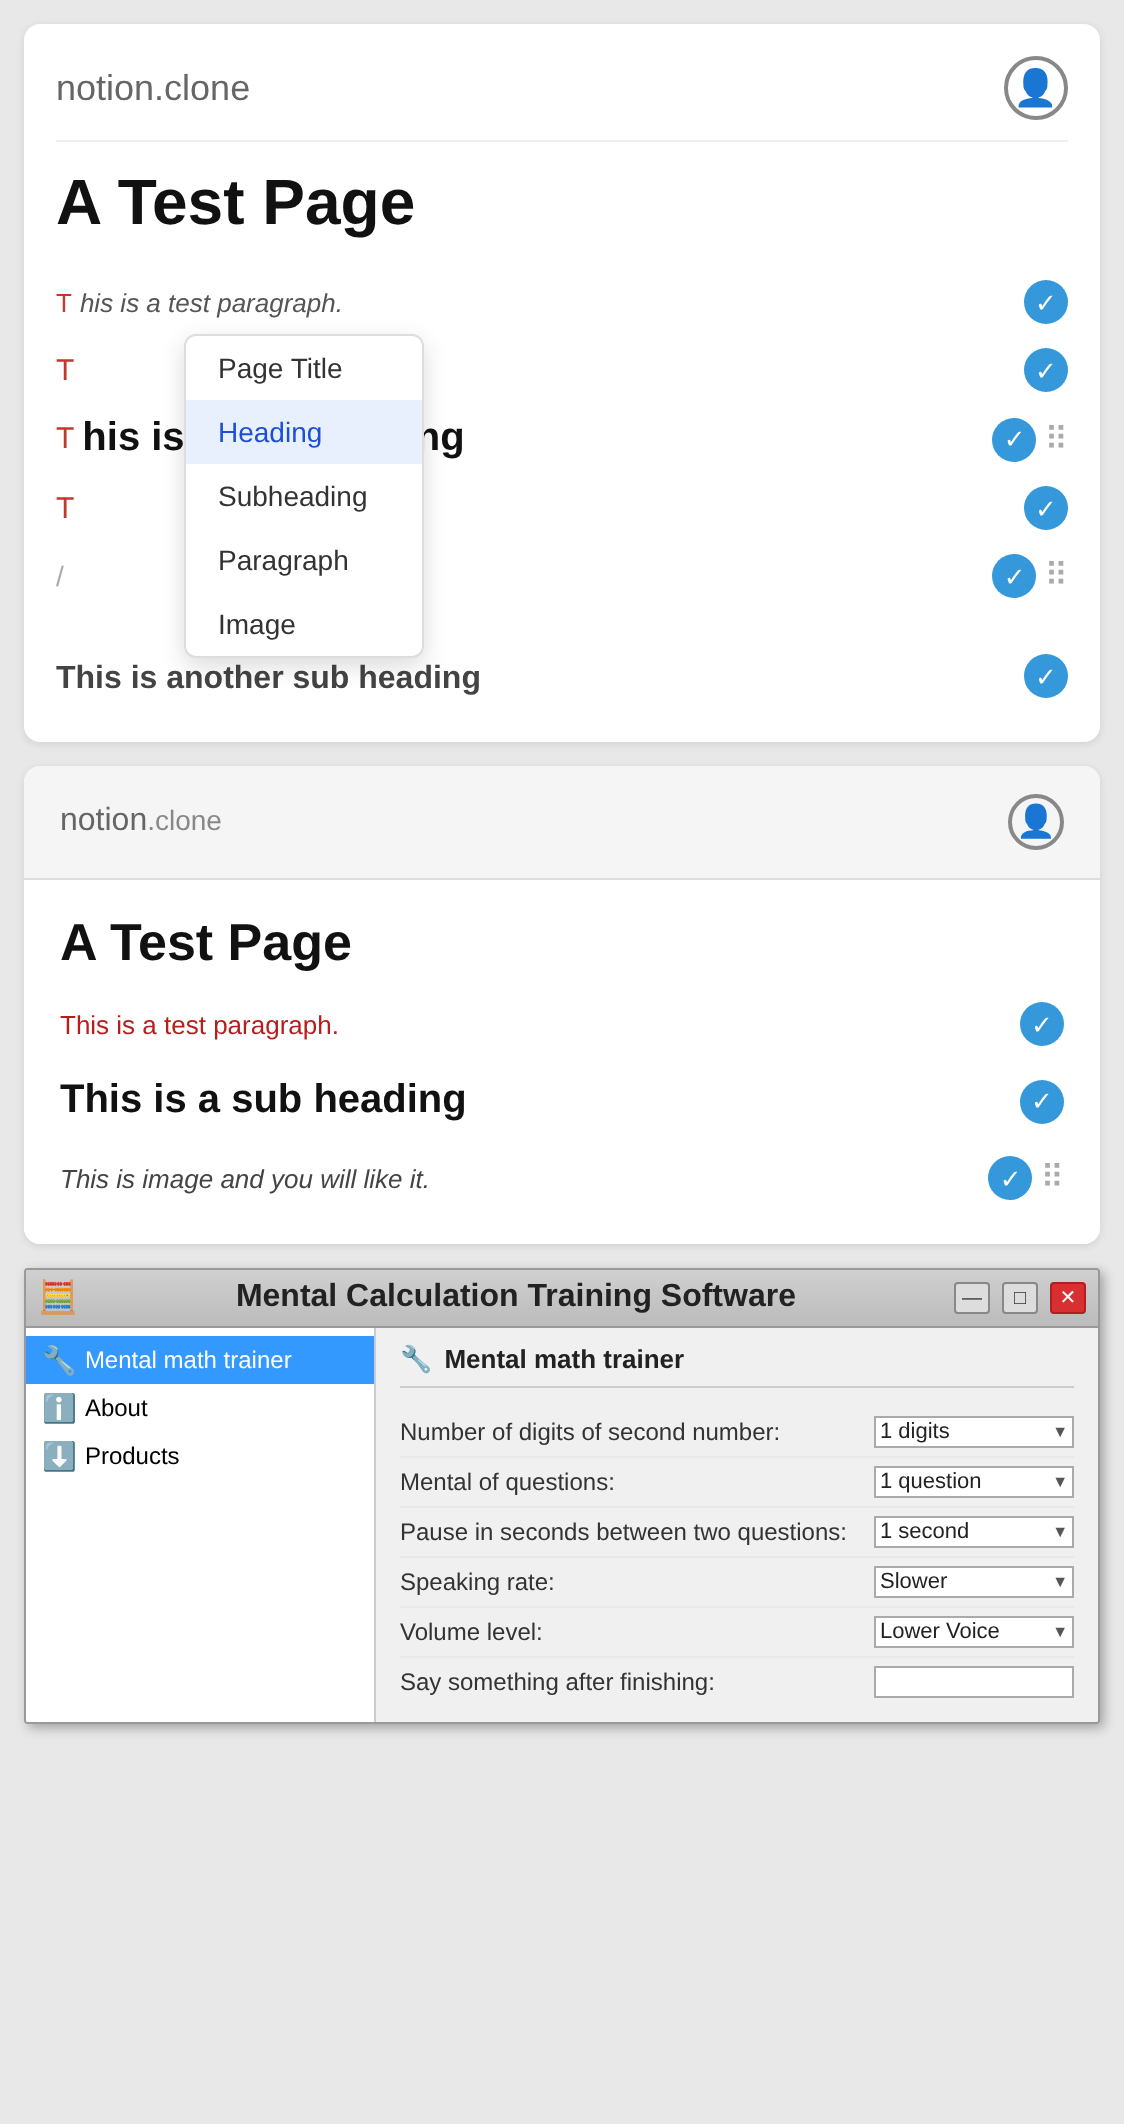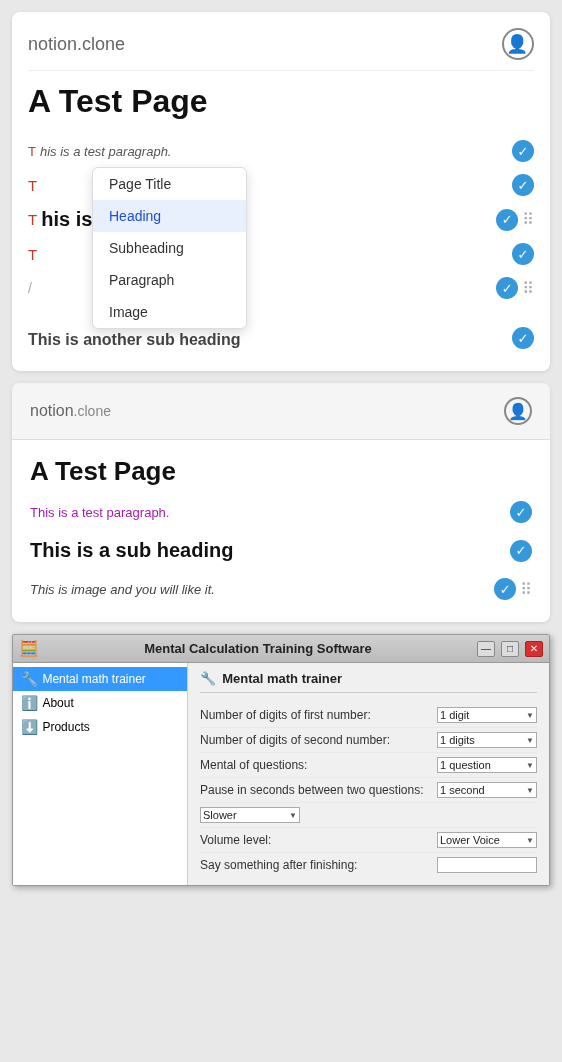--- a/index.html
+++ b/index.html
@@ -110,21 +110,21 @@
     
     .dropdown-menu {
       position: absolute;
       left: 80px;
       top: 155px;
       background: white;
       border: 1px solid #ddd;
       border-radius: 6px;
       box-shadow: 0 4px 12px rgba(0,0,0,0.15);
       z-index: 100;
-      width: 155px;
+      width: 120px;
     }
 
     .dropdown-item {
       padding: 8px 16px;
       font-size: 14px;
       color: #333;
       cursor: pointer;
     }
 
     .dropdown-item.active {
@@ -192,21 +192,21 @@
       border-bottom: 1px solid #999;
       gap: 6px;
     }
 
     .win-titlebar-icon {
       font-size: 16px;
     }
 
     .win-titlebar-title {
       flex: 1;
-      font-size: 13px;
+      font-size: 16px;
       font-weight: bold;
       color: #222;
       text-align: center;
     }
 
     .win-btn {
       width: 18px;
       height: 16px;
       border: 1px solid #888;
       border-radius: 2px;
@@ -401,21 +401,21 @@
     <div class="brand" style="font-size:16px;">
       <span>notion</span><span style="color:#888;font-weight:normal;font-size:14px;">.clone</span>
     </div>
     <div class="avatar-icon" style="width:28px;height:28px;font-size:16px;">👤</div>
   </div>
 
   <div class="card2-body">
     <div class="page-title-large-sm">A Test Page</div>
 
     <div class="content-row">
-      <span class="content-row-text" style="font-size:13px; color:#a21caf;">This is a test paragraph.</span>
+      <span class="content-row-text" style="font-size:13px; color:#b91c1c;">This is a test paragraph.</span>
       <div class="check-icon">✓</div>
     </div>
 
     <div class="content-row" style="padding: 10px 0; text-align: center;">
       <span class="sub-heading">This is a sub heading</span>
       <div class="check-icon">✓</div>
     </div>
 
     <div class="content-row">
       <span class="content-row-text" style="font-size:13px; color:#444;font-style:italic;">This is image and you will like it.</span>
@@ -453,30 +453,20 @@
         <span>Products</span>
       </div>
     </div>
 
     <div class="win-content">
       <div class="win-content-title">
         <span>🔧</span>
         <span>Mental math trainer</span>
       </div>
 
-      <div class="win-form-row">
-        <span class="win-form-label">Number of digits of first number:</span>
-        <div class="select-wrapper">
-          <select class="win-select">
-            <option>1 digit</option>
-            <option>2 digits</option>
-            <option>3 digits</option>
-          </select>
-        </div>
-      </div>
 
       <div class="win-form-row">
         <span class="win-form-label">Number of digits of second number:</span>
         <div class="select-wrapper">
           <select class="win-select">
             <option>1 digits</option>
             <option>2 digits</option>
             <option>3 digits</option>
           </select>
         </div>
@@ -499,20 +489,21 @@
         <div class="select-wrapper">
           <select class="win-select">
             <option>1 second</option>
             <option>2 seconds</option>
             <option>3 seconds</option>
           </select>
         </div>
       </div>
 
       <div class="win-form-row">
+        <span class="win-form-label">Speaking rate:</span>
         <div class="select-wrapper">
           <select class="win-select">
             <option selected="">Slower</option>
             <option>Normal</option>
             <option>Faster</option>
           </select>
         </div>
       </div>
 
       <div class="win-form-row">

